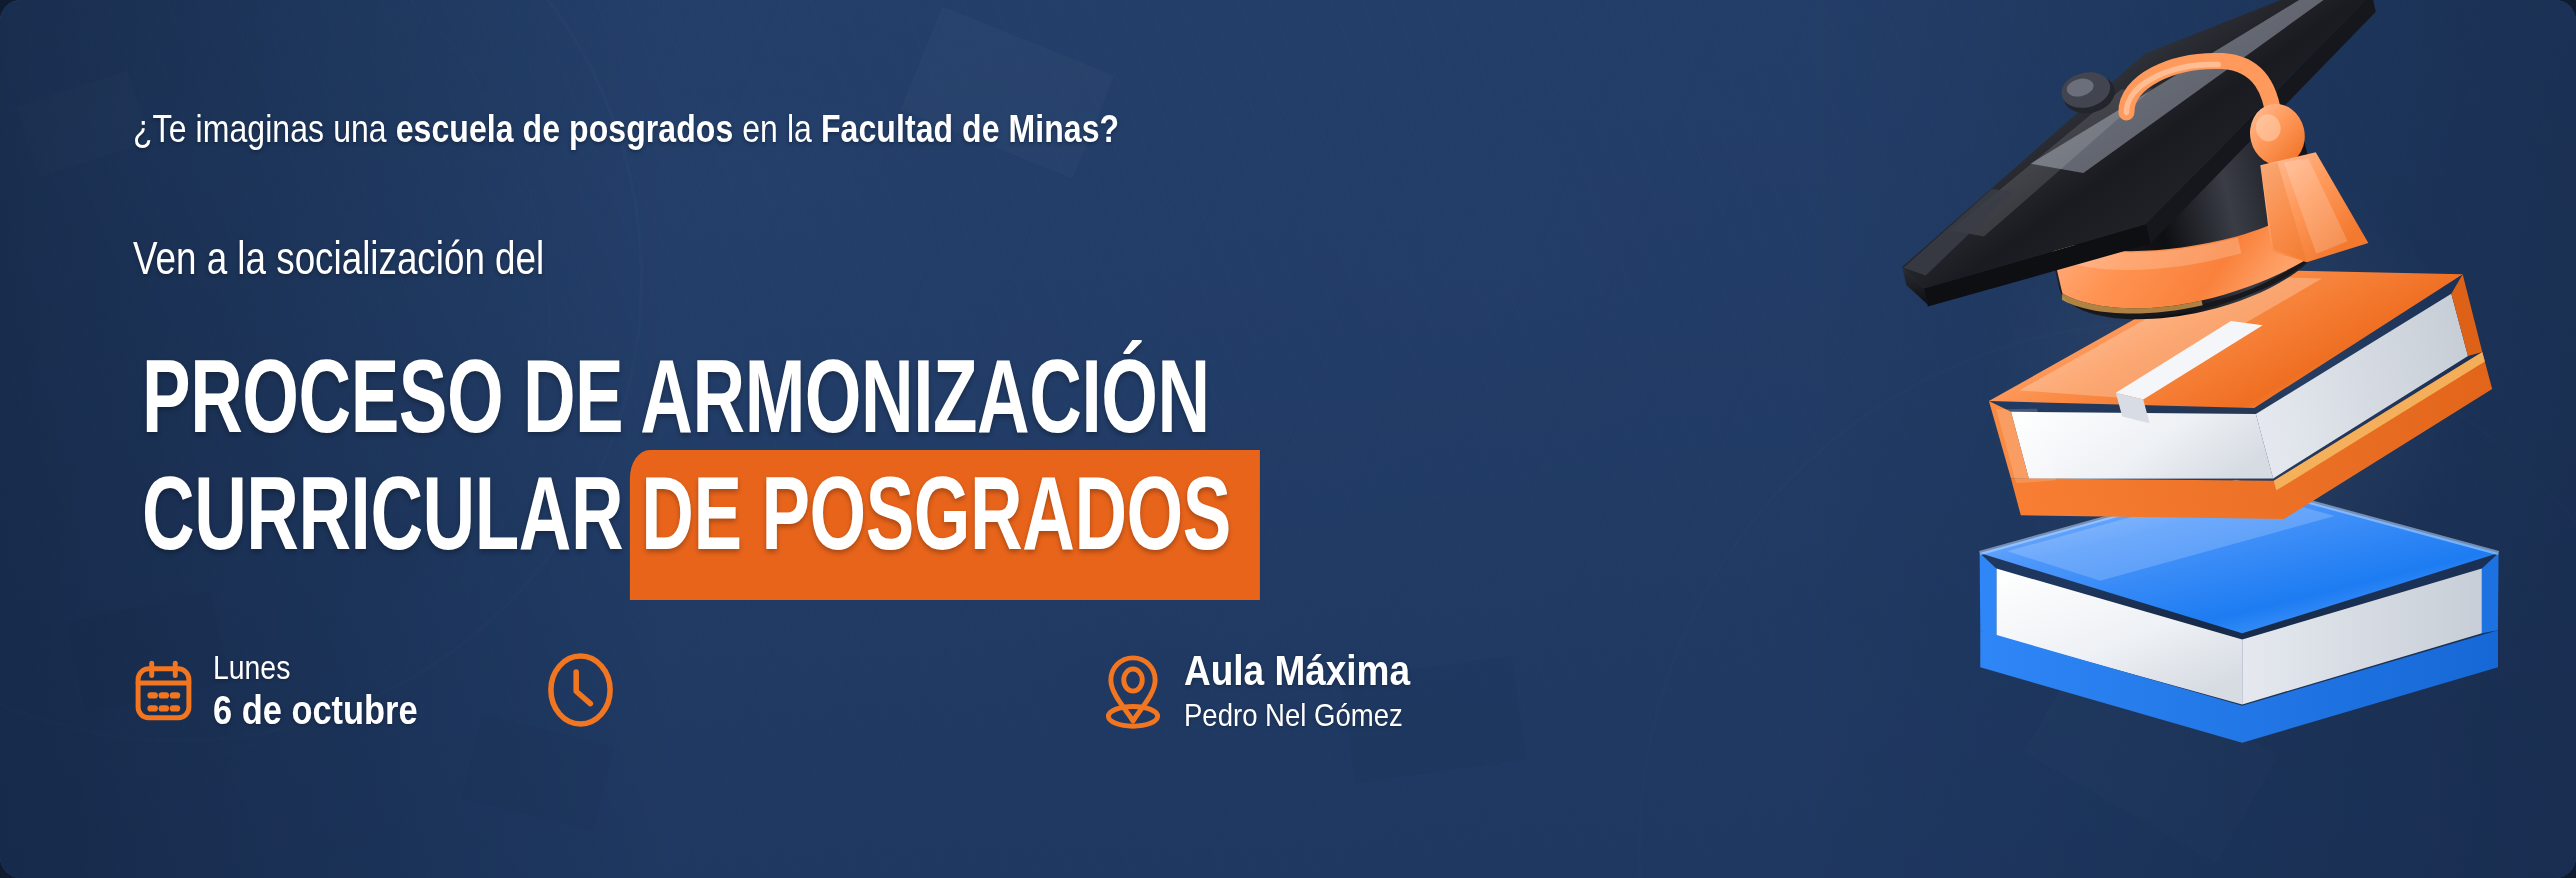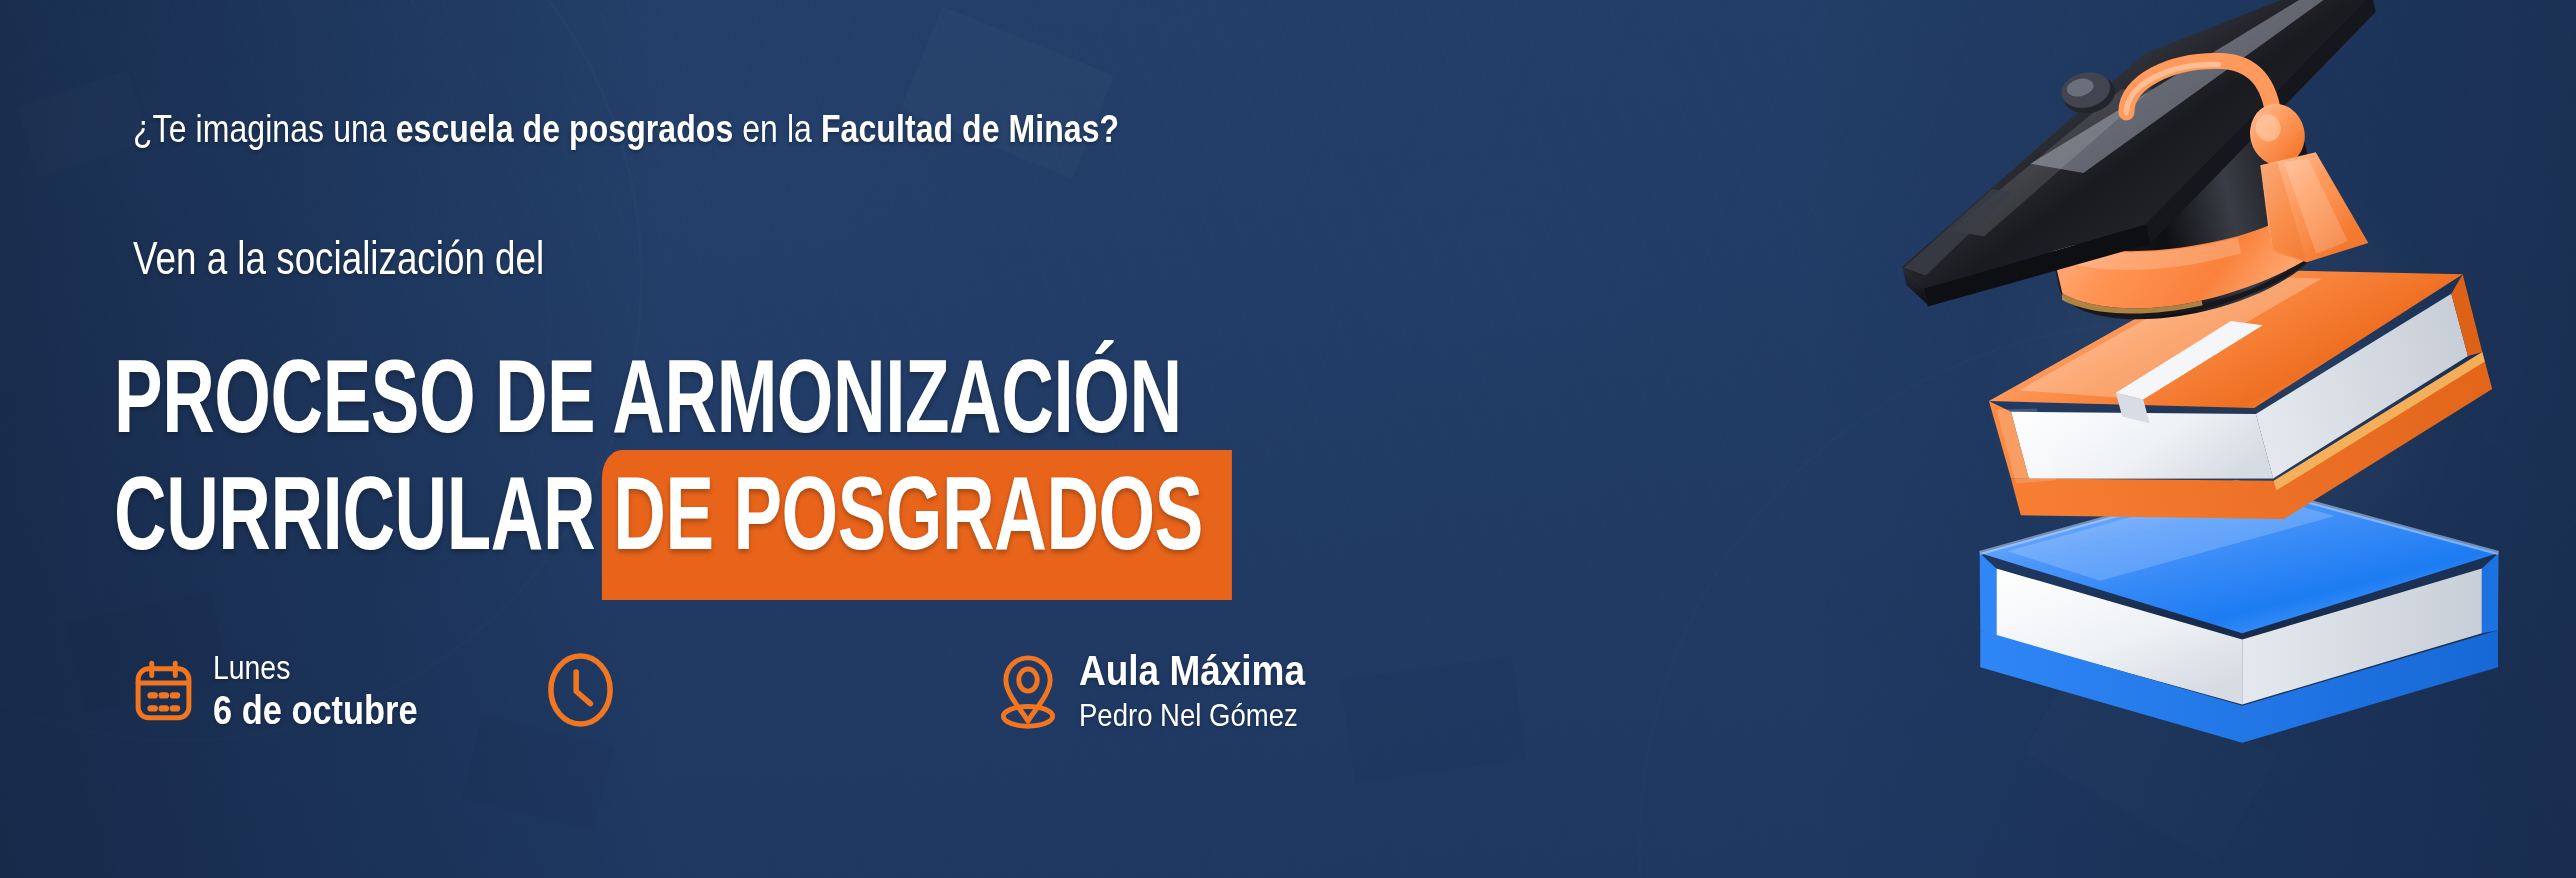--- a/index.html
+++ b/index.html
@@ -10,20 +10,21 @@
     -webkit-font-smoothing:antialiased;
   }
 
   .banner {
     position:relative;
     width:2576px;
     height:878px;
     overflow:hidden;
     background:#24406b;
     isolation:isolate;
+    border-radius:21px;
   }
 
   
   .bg-base{
     position:absolute; inset:0;
     background:
       radial-gradient(120% 140% at 18% 30%, #2b4a78 0%, #24406b 45%, #1e3760 100%);
   }
   .bg-photo{
     position:absolute; inset:0;
@@ -96,21 +97,21 @@
   .subline{
     position:absolute; left:133px; top:235px;
     font-size:46px; line-height:1;
     color:#fff; font-weight:400;
     transform:scaleX(.80); transform-origin:left center;
     white-space:nowrap;
     text-shadow:0 1.9px 5px rgba(0,0,0,.30);
   }
 
   .headline{
-    position:absolute; left:114px; top:347px;
+    position:absolute; left:142px; top:347px;
     white-space:nowrap;
   }
   .hl-row{
     display:block;
     font-size:104px;
     line-height:.95;
     font-weight:700;
     color:#fff;
     letter-spacing:-0.6px;
     transform:scaleX(.70);
@@ -138,21 +139,21 @@
 
   
   .info{
     position:absolute; left:135px; top:649px;
     display:flex; align-items:center;
     gap:16px;
   }
   .info-item{ display:flex; align-items:center; }
   .info-item.date{ width:396px; }
   .info-item.time{ width:433px; }
-  .info-item.place{ width:556px; }
+  .info-item.place{ width:556px;justify-content:center; }
 
   .ico{ flex:0 0 auto; display:block; }
   .ico.cal{ width:57px; height:61px; margin-right:21px; }
   .ico.clock{ width:67px; height:74px; margin-right:21px; }
   .ico.pin{ width:64px; height:77px; margin-right:18.5px; }
 
   .info-text{ line-height:1; }
   .t-light{
     font-size:33px; color:#fff; font-weight:400;
     transform:scaleX(.86); transform-origin:left center;

